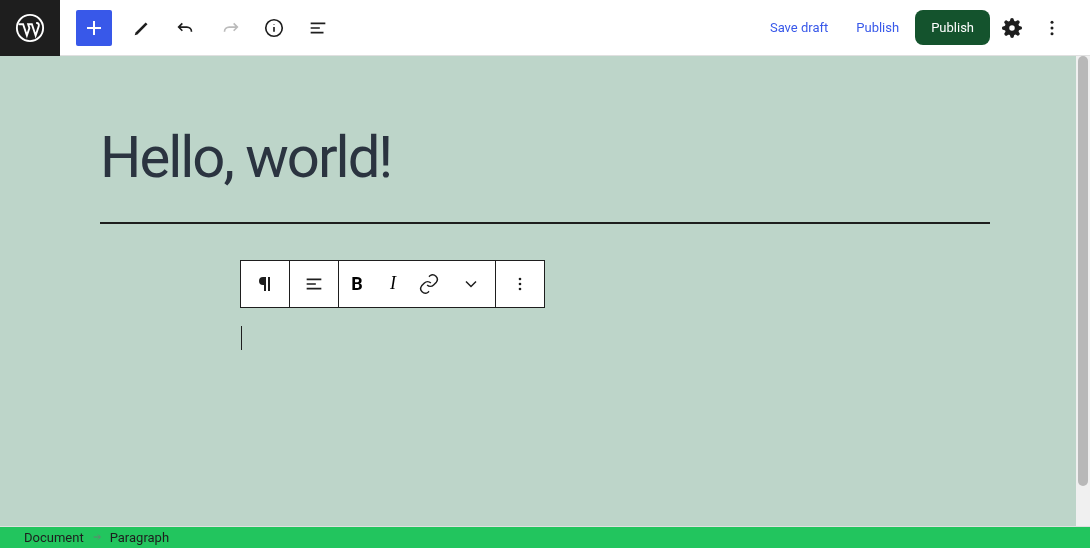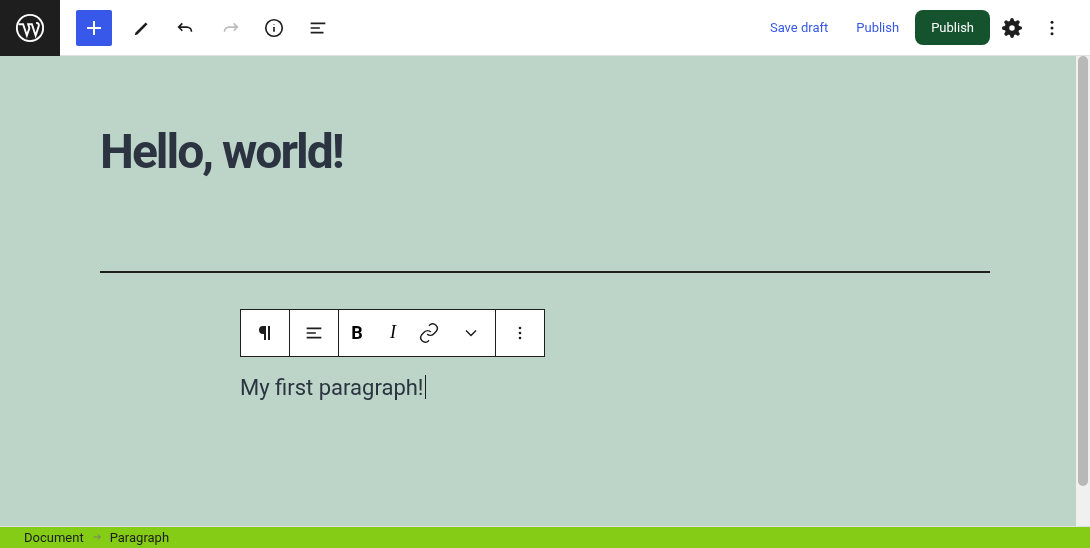--- a/index.html
+++ b/index.html
@@ -79,26 +79,26 @@
       cursor: pointer;
     }
     .editor-area {
       height: 470px;
       background: #bdd5c9;
       padding: 70px 100px 0 100px;
       position: relative;
       overflow-y: auto;
     }
     .post-title {
-      font-size: 48px;
-      font-weight: 700;
+      font-size: 58px;
+      font-weight: 400;
       color: #2b3440;
       letter-spacing: -2px;
       line-height: 1.1;
-      margin-bottom: 92px;
+      margin-bottom: 32px;
     }
     .separator {
       height: 2px;
       background: #1e1e1e;
       width: 100%;
       margin-bottom: 36px;
     }
     .block-toolbar {
       display: inline-flex;
       background: #fff;
@@ -134,21 +134,21 @@
     }
     .cursor-line {
       display: inline-block;
       width: 1px;
       height: 24px;
       background: #1e1e1e;
       margin-left: 1px;
     }
     .breadcrumb-bar {
       height: 22px;
-      background: #84cc16;
+      background: #22c55e;
       border-top: 1px solid #e0e0e0;
       display: flex;
       align-items: center;
       padding: 0 24px;
       font-size: 13px;
       color: #1e1e1e;
       position: absolute;
       bottom: 0;
       left: 0;
       right: 0;
@@ -278,21 +278,20 @@
         <svg width="20" height="20" viewBox="0 0 24 24">
           <circle cx="12" cy="6" r="1.6" fill="#1e1e1e"></circle>
           <circle cx="12" cy="12" r="1.6" fill="#1e1e1e"></circle>
           <circle cx="12" cy="18" r="1.6" fill="#1e1e1e"></circle>
         </svg>
       </div>
     </div>
   </div>
   
   <div class="paragraph-block">
-    <span>My first paragraph!</span>
       <span class="cursor-line"></span>
   </div>
 </div>
 
 <div class="scrollbar">
   <div class="scrollbar-thumb"></div>
 </div>
 
 <div class="breadcrumb-bar">
   <span>Document</span>

